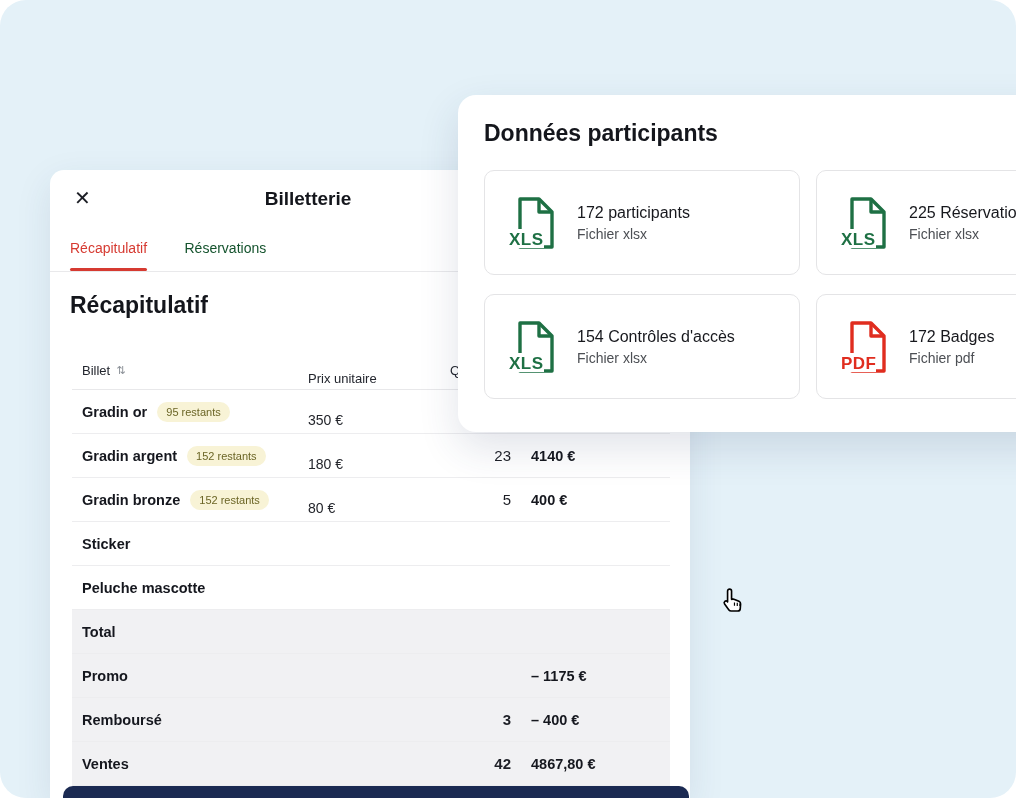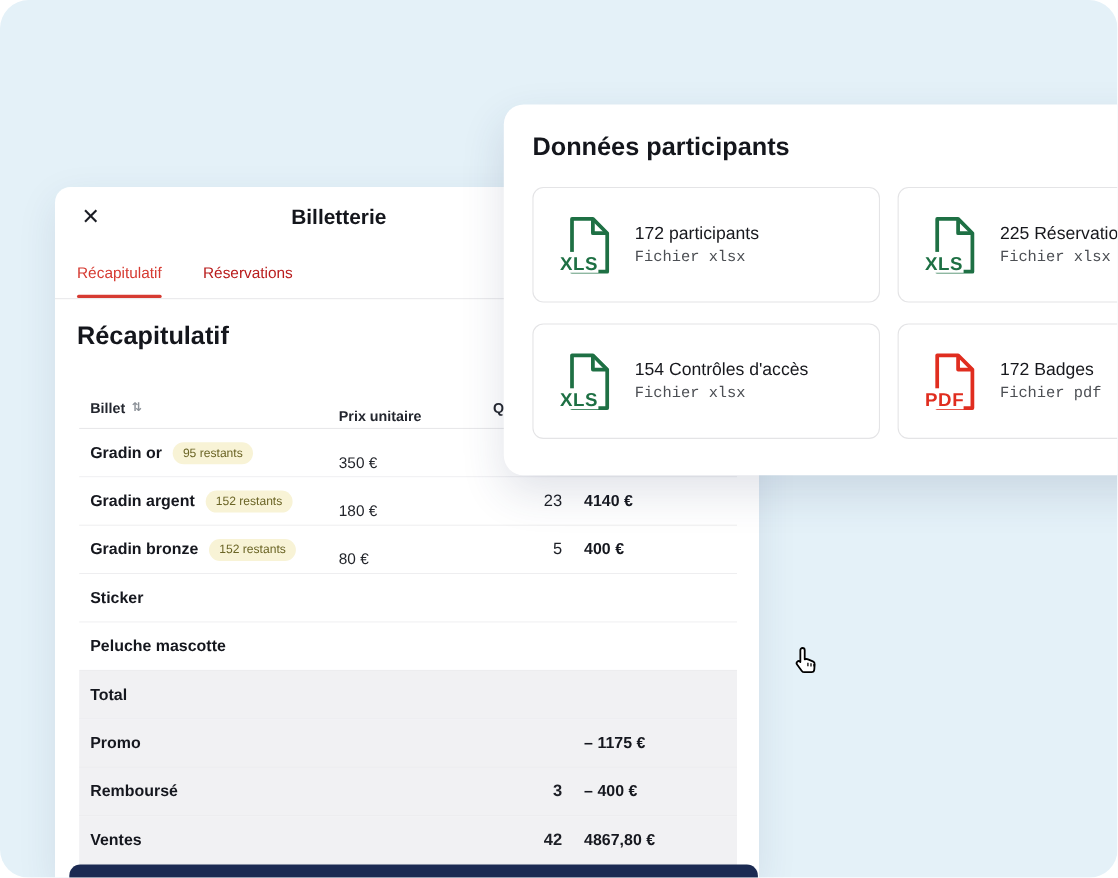--- a/index.html
+++ b/index.html
@@ -10,28 +10,28 @@
   
   .billetterie{position:absolute;left:50px;top:170px;width:640px;height:628px;background:#fff;
     border-radius:14px 14px 0 0;z-index:1;box-shadow:0 12px 36px rgba(40,60,100,.10);}
   .panel-header{position:absolute;left:0;top:0;width:100%;height:58px;}
   .close{position:absolute;left:24px;top:0;height:58px;line-height:56px;font-size:20px;color:#1b1d24;cursor:pointer;}
   .panel-title{position:absolute;left:0;top:0;width:516px;height:58px;line-height:58px;margin:0;
     text-align:center;font-size:19px;font-weight:700;color:#14161c;}
   .tabs{position:absolute;left:0;top:58px;width:100%;height:44px;border-bottom:1px solid #e9e9eb;
     box-sizing:border-box;padding-left:20px;}
   .tab{display:inline-block;position:relative;height:43px;line-height:40px;margin-right:33px;
-    font-size:14px;color:#b91c1c;cursor:pointer;}
+    font-size:14px;color:#14532d;cursor:pointer;}
   .tab.active{color:#d63a31;}
   .tab.active::after{content:"";position:absolute;left:0;right:0;bottom:0;height:3px;background:#d63a31;border-radius:2px;}
   .section-heading{position:absolute;left:20px;top:122px;margin:0;font-size:23px;font-weight:700;color:#14161c;}
 
   .table{position:absolute;left:22px;top:182px;width:598px;}
   .thead,.trow{display:flex;align-items:center;box-sizing:border-box;}
-  .thead{height:38px;border-bottom:1px solid #e8e8ea;font-size:13px;font-weight:700;color:#23262e;}
+  .thead{height:38px;border-bottom:1px solid #e8e8ea;font-size:13px;font-weight:400;color:#23262e;}
   .trow{height:44px;border-bottom:1px solid #ededef;background:#fff;}
   .trow.shaded{background:#f1f1f3;}
   .col{box-sizing:border-box;}
   .col.name{width:236px;padding-left:10px;display:flex;align-items:center;text-align:left;}
   .col.price{width:110px;text-align:left;margin-top:16px;}
   .col.qty{width:113px;text-align:right;padding-right:20px;}
   .thead .col.qty{text-align:center;padding-right:0;}
   .col.total{width:139px;text-align:left;padding-right:10px;}
   .sort{font-size:11px;color:#8b9097;margin-left:6px;cursor:pointer;}
   .rname{font-size:14.5px;font-weight:700;color:#15171e;white-space:nowrap;}
@@ -51,21 +51,21 @@
   .files{display:grid;grid-template-columns:316px 316px;gap:19px 16px;margin-top:21px;}
   .file-card{height:105px;box-sizing:border-box;border:1px solid #e4e4e6;border-radius:10px;background:#fff;
     display:flex;align-items:center;padding:0 22px;gap:18px;cursor:pointer;}
   .file-icon{width:52px;height:54px;flex:0 0 52px;color:var(--file-color,#1e7044);}
   .file-icon .doc{fill:#fff;stroke:currentColor;stroke-width:3.4;stroke-linejoin:round;}
   .file-icon .fold{fill:none;stroke:currentColor;stroke-width:3.4;stroke-linejoin:round;}
   .file-icon .label-bg{fill:#fff;}
   .file-icon .label{fill:currentColor;font-weight:700;font-size:17px;letter-spacing:.5px;
     font-family:"Liberation Sans","DejaVu Sans",sans-serif;}
   .file-title{font-size:16px;font-weight:500;color:#17181d;white-space:nowrap;}
-  .file-sub{font-size:14px;color:#4c4f54;margin-top:4px;font-family:Liberation Mono, monospace;}
+  .file-sub{font-size:14px;color:#4c4f54;margin-top:4px;}
 
   
   .tooltip{position:absolute;left:383px;top:537px;width:414px;height:92px;box-sizing:border-box;background:#fff;
     border:2.5px solid #455a7d;border-radius:18px;display:flex;align-items:center;justify-content:center;
     z-index:5;font-size:23px;font-weight:700;color:#1a2c55;box-shadow:0 16px 36px rgba(30,50,90,.20);}
   .cursor{position:absolute;left:720px;top:586px;z-index:6;}
 </style>
 </head>
 <body>
 

